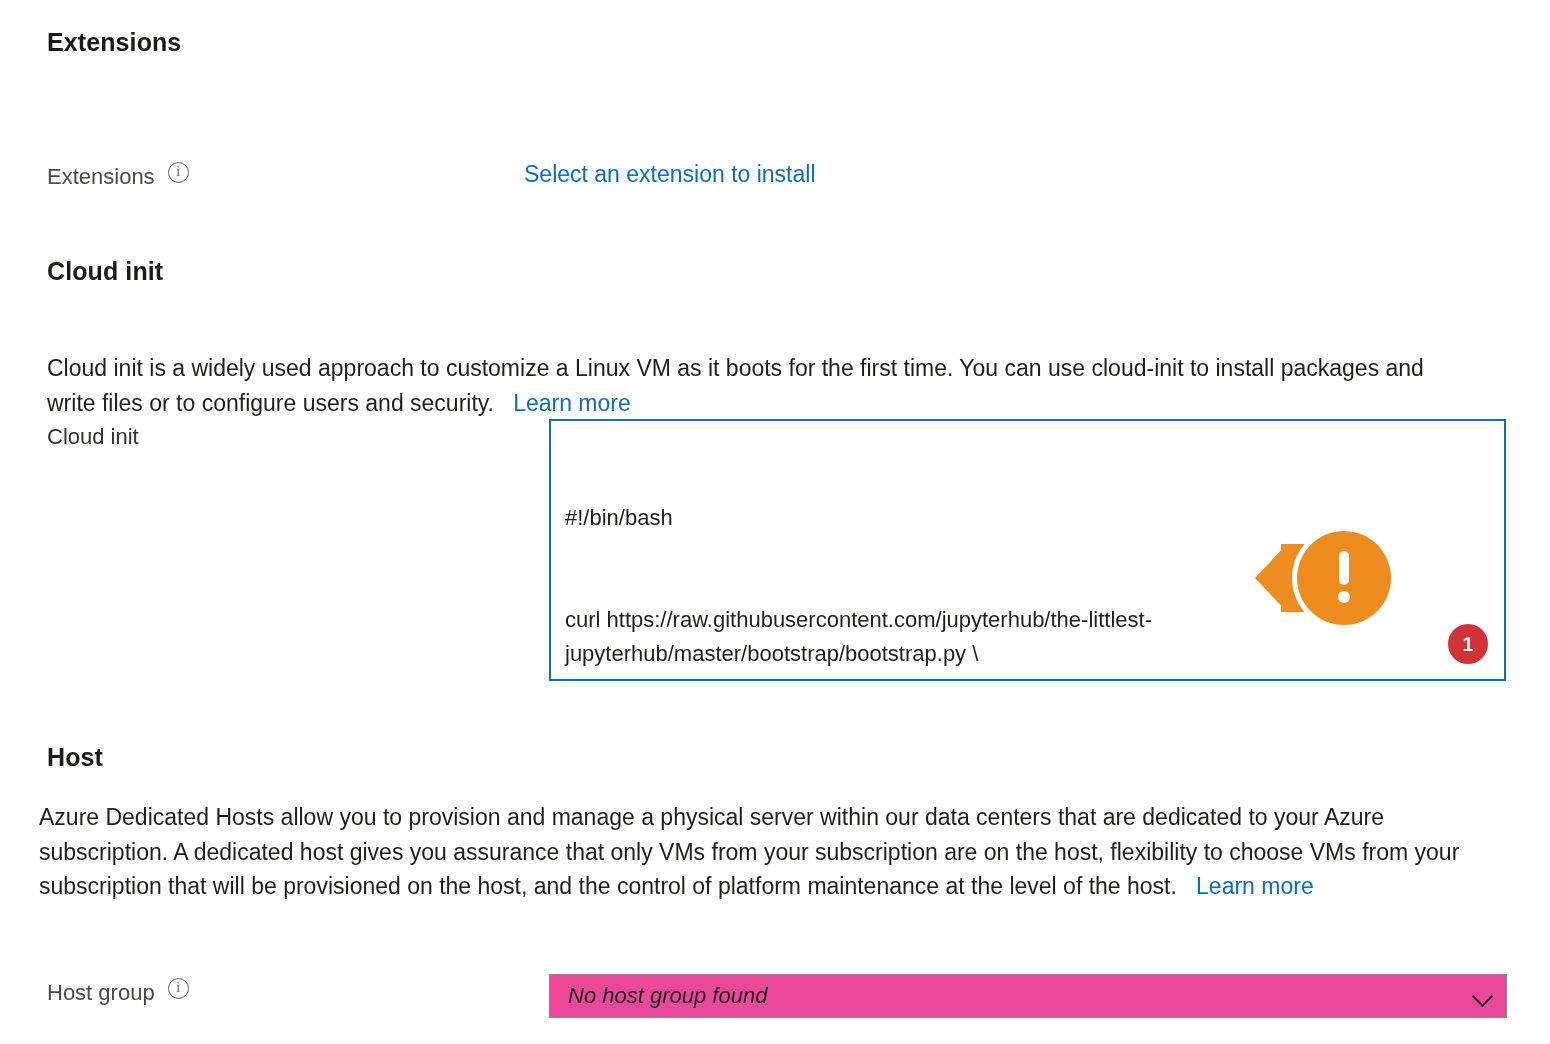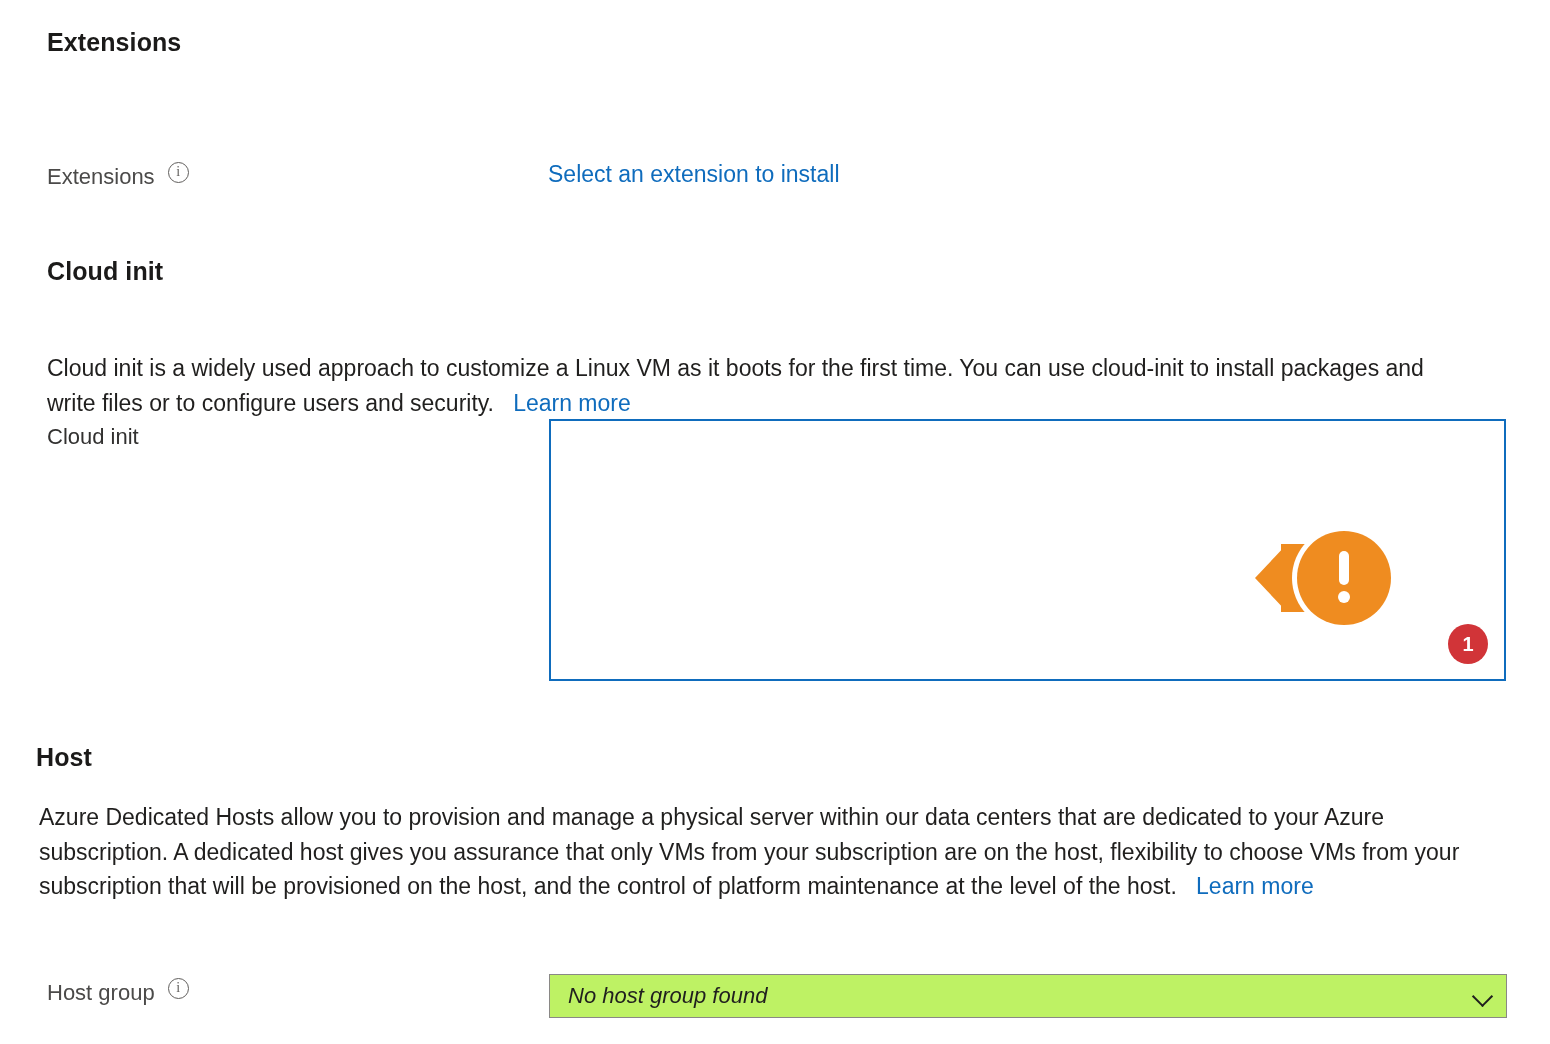--- a/index.html
+++ b/index.html
@@ -68,21 +68,21 @@
     font-family: "Liberation Serif", serif;
     font-size: 14px;
     line-height: 19px;
     color: #605e5c;
   }
 
   
   .ext-title { position: absolute; left: 47px; top: 28px; }
   .ext-desc  { position: absolute; left: 47px; top: 85px; }
   .ext-row-label { position: absolute; left: 47px; top: 162px; }
-  .ext-row-link  { position: absolute; left: 548px; top: 161px; }
+  .ext-row-link  { position: absolute; left: 524px; top: 161px; }
 
   
   .ci-title { position: absolute; left: 47px; top: 257px; }
   .ci-desc  { position: absolute; left: 47px; top: 315px; width: 1420px; margin-top: 36px; }
   .ci-label { position: absolute; left: 47px; top: 424px; }
 
   .ci-box {
     position: absolute;
     left: 549px;
     top: 419px;
@@ -123,32 +123,32 @@
     background: #d13438;
     color: #ffffff;
     font-size: 20px;
     font-weight: bold;
     display: flex;
     align-items: center;
     justify-content: center;
   }
 
   
-  .host-title { position: absolute; left: 36px; top: 743px; }
+  .host-title { position: absolute; left: 47px; top: 743px; }
   .host-desc  { position: absolute; left: 39px; top: 800px; width: 1455px; }
   .host-label { position: absolute; left: 47px; top: 978px; }
 
   .host-select {
     position: absolute;
     left: 549px;
     top: 974px;
     width: 958px;
     height: 44px;
     border: 1px solid #8a8886;
-    background: #bef264;
+    background: #ec4899;
     box-sizing: border-box;
     display: flex;
     align-items: center;
     padding: 0 12px 0 18px;
   }
   .host-select .value {
     flex: 1;
     font-size: 22px;
     font-style: italic;
     color: #201f1e;
@@ -186,20 +186,22 @@
   <h2 class="section-title ci-title">Cloud init</h2>
   <p class="body-text ci-desc">
     <span>Cloud init is a widely used approach to customize a Linux VM as it boots for the first time. You can use cloud-init to install packages and write files or to configure users and security.</span>
     &nbsp; <a class="link">Learn more</a>
   </p>
 
   <div class="field-label ci-label">Cloud init</div>
 
   <div class="ci-box">
     <div class="ci-code">
+      <span class="ci-line">#!/bin/bash</span>
+      <span class="ci-line">curl https://raw.githubusercontent.com/jupyterhub/the-littlest-jupyterhub/master/bootstrap/bootstrap.py \</span>
       
       
     </div>
   </div>
 
   <div class="callout">
     <svg width="152" height="108" viewBox="0 0 152 108">
       <path d="M8 54 L40 20 L40 88 Z" fill="#ef8c20"></path>
       <rect x="34" y="20" width="40" height="68" fill="#ef8c20"></rect>
       <circle cx="97" cy="54" r="52" fill="#ffffff"></circle>

